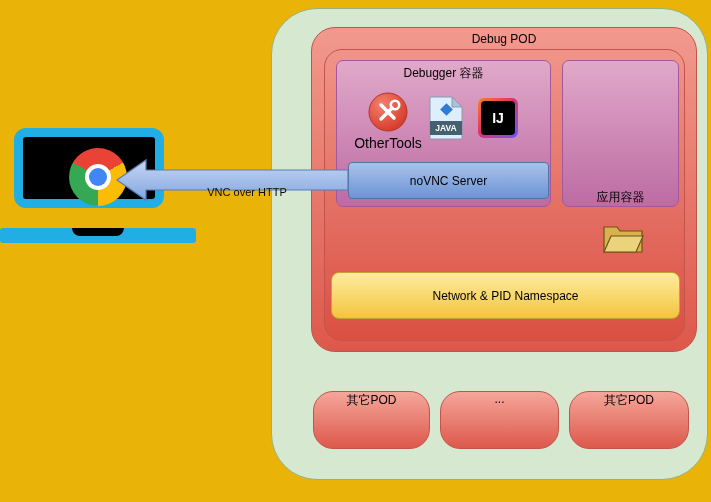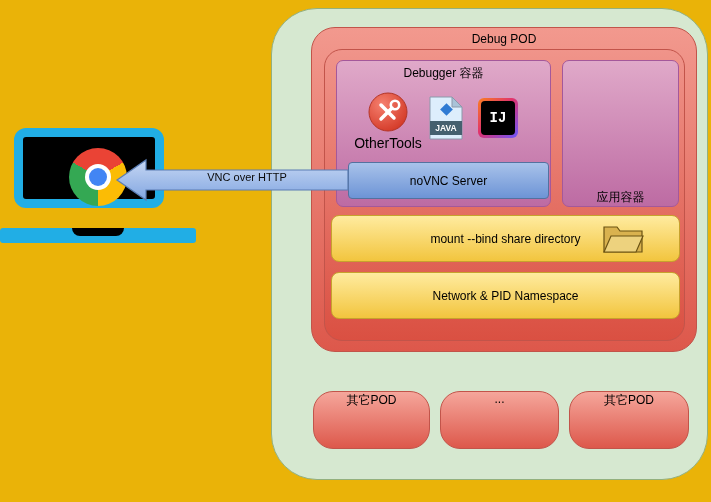--- a/index.html
+++ b/index.html
@@ -58,21 +58,21 @@
   .chrome::before {
     content:""; position:absolute; inset:27%; background:#fff; border-radius:50%;
   }
   .chrome::after {
     content:""; position:absolute; inset:34%; background:#4285f4; border-radius:50%;
   }
 
   
   .ij-outer {
     background:linear-gradient(135deg,#fc801d,#e0326e 45%,#6b57ff);
-    border-radius:6px; padding:3px;font-family:Liberation Mono, monospace;
+    border-radius:6px; padding:3px;
   }
   .ij-inner {
     width:100%; height:100%; background:#000; border-radius:4px;
     display:flex; align-items:center; justify-content:center;
     color:#fff; font-weight:bold; font-size:14px;
     box-sizing:border-box;
   }
   .arrow-label {
     font-size:11px; text-align:center; color:#0b0b0b;
   }
@@ -127,23 +127,20 @@
   <div class="abs ij-outer" style="left:478px; top:98px; width:40px; height:40px;">
     <div class="ij-inner">
       <span>IJ</span>
     </div>
   </div>
 
   <div class="abs box-blue" style="left:348px; top:162px; width:201px; height:37px;">
     <span class="txt12">noVNC Server</span>
   </div>
 
-  <div class="abs box-yellow" style="left:331px; top:215px; width:349px; height:47px;">
-    <span class="txt12">mount --bind share directory</span>
-  </div>
 
   <div class="abs" style="left:602px; top:221px; width:42px; height:34px;">
     <svg viewBox="0 0 42 34" width="42" height="34">
       <path d="M2,31 V6 H15 L18,10 H40 V31 Z" fill="#d9b24f" stroke="#6b5313" stroke-width="1.2"></path>
       <path d="M2,31 L9,15 H41 L34,31 Z" fill="#edd27e" stroke="#6b5313" stroke-width="1.2"></path>
     </svg>
   </div>
 
   <div class="abs box-yellow" style="left:331px; top:272px; width:349px; height:47px;">
     <span class="txt12">Network &amp; PID Namespace</span>
@@ -166,15 +163,15 @@
 
   <svg class="abs" style="left:0; top:0; width:711px; height:502px; pointer-events:none;" viewBox="0 0 711 502">
     <defs>
       <linearGradient id="arrowGrad" x1="0" y1="0" x2="0" y2="1">
         <stop offset="0" stop-color="#c6d7f3"></stop>
         <stop offset="1" stop-color="#82a6e1"></stop>
       </linearGradient>
     </defs>
     <polygon points="117,180 146,160 146,170 348,170 348,190 146,190 146,200" fill="url(#arrowGrad)" stroke="#5a7db3" stroke-width="1.2"></polygon>
   </svg>
-  <div class="abs arrow-label" style="left:182px; top:171px; width:130px;">VNC over HTTP</div>
+  <div class="abs arrow-label" style="left:182px; top:186px; width:130px;">VNC over HTTP</div>
 
 </div>
 
 </body></html>

